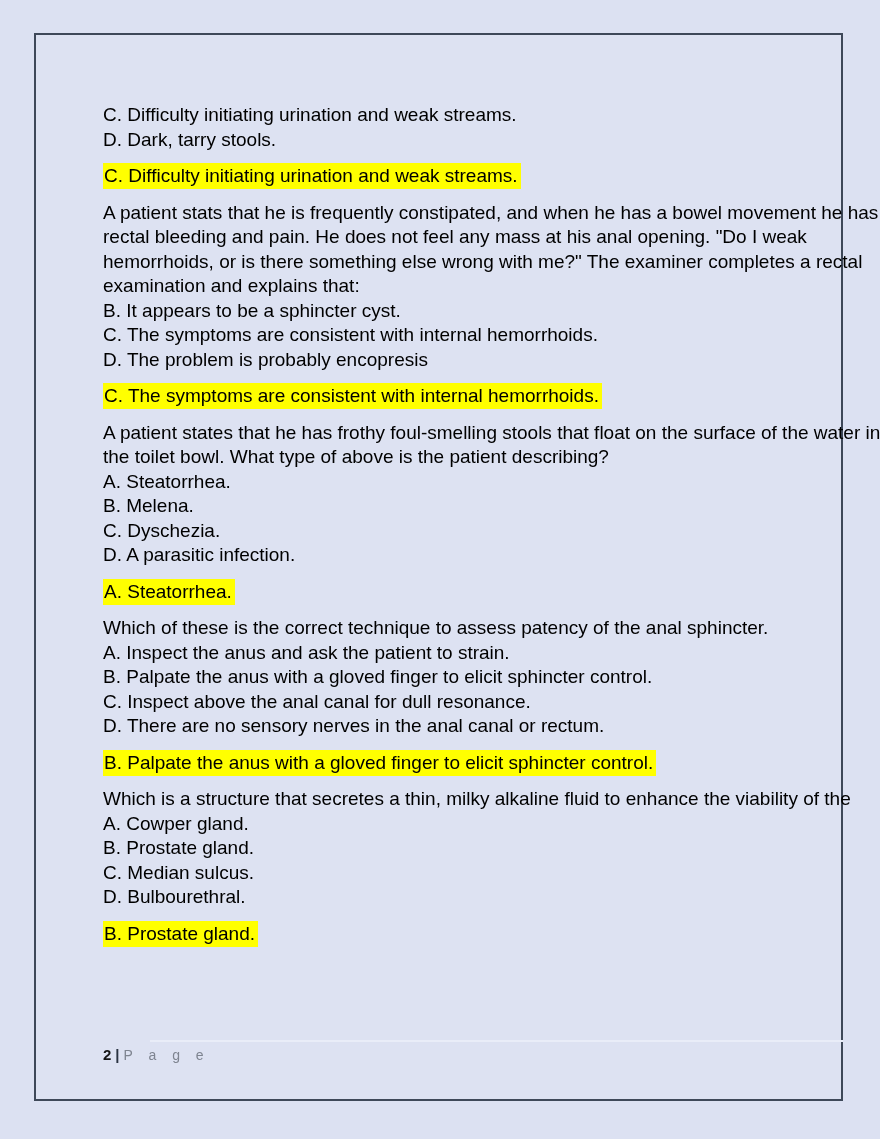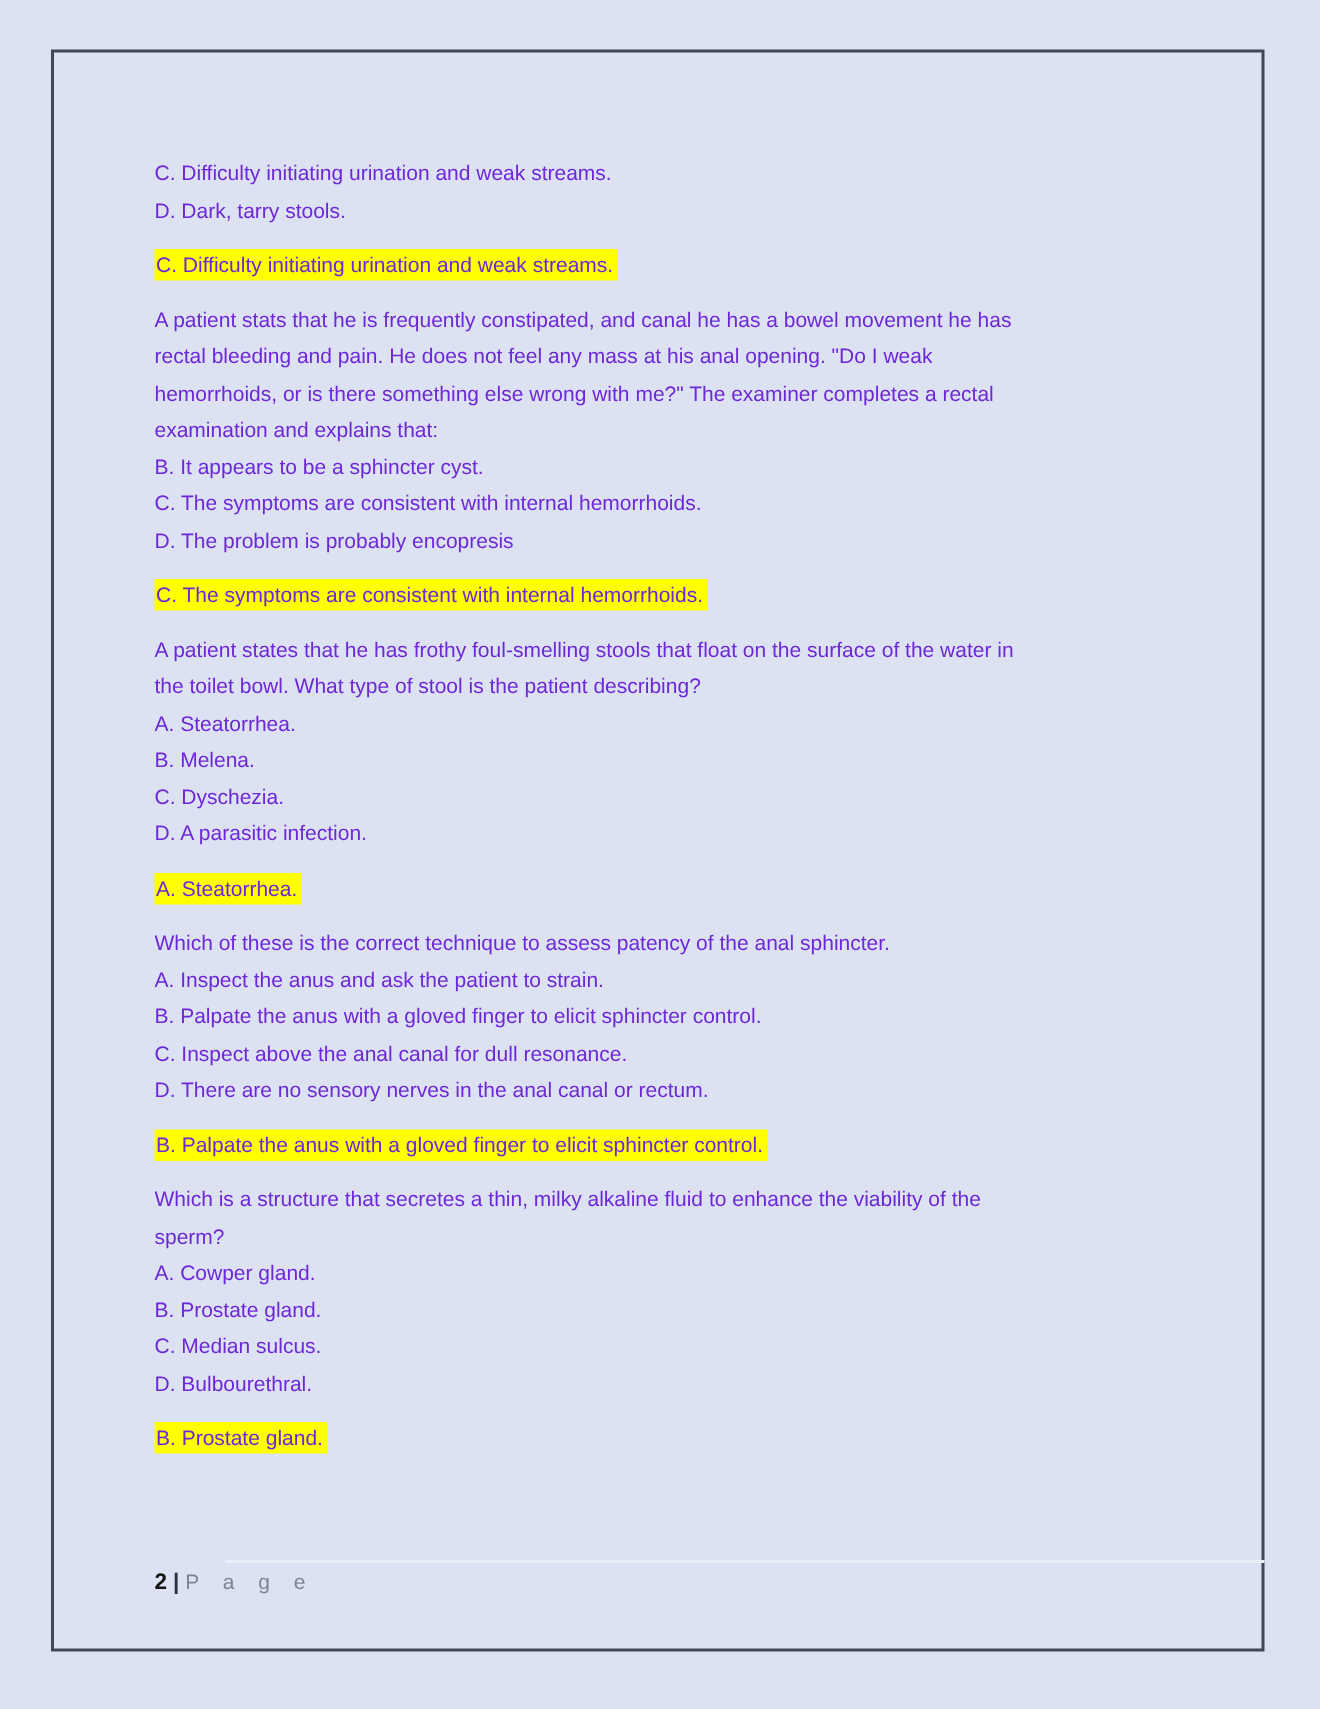--- a/index.html
+++ b/index.html
@@ -20,23 +20,23 @@
     width: 809px;
     height: 1068px;
     border: 2px solid #3e4859;
     background: #dde2f2;
   }
   .content {
     position: absolute;
     left: 103px;
     top: 103px;
     width: 705px;
-    font-size: 14px;
+    font-size: 19px;
     line-height: 24.5px;
-    color: #6d28d9;
+    color: #000000;
   }
   .block { margin: 0 0 12px 0; }
   .line { white-space: nowrap; }
   .answer-line { white-space: nowrap; }
   .highlight {
     padding: 2px 3px 3px 1px;
   }
   .footer {
     position: absolute;
     left: 103px;
@@ -74,55 +74,54 @@
 
 <div class="content">
     <div class="block">
       <div class="line">C. Difficulty initiating urination and weak streams.</div>
       <div class="line">D. Dark, tarry stools.</div>
     </div>
     <div class="block">
       <div class="answer-line"><span class="highlight" style="background: rgb(255, 255, 0);">C. Difficulty initiating urination and weak streams.</span></div>
     </div>
     <div class="block">
-      <div class="line">A patient stats that he is frequently constipated, and canal he has a bowel movement he has</div>
+      <div class="line">A patient stats that he is frequently constipated, and when he has a bowel movement he has</div>
       <div class="line">rectal bleeding and pain. He does not feel any mass at his anal opening. "Do I weak</div>
       <div class="line">hemorrhoids, or is there something else wrong with me?" The examiner completes a rectal</div>
       <div class="line">examination and explains that:</div>
       <div class="line">B. It appears to be a sphincter cyst.</div>
       <div class="line">C. The symptoms are consistent with internal hemorrhoids.</div>
       <div class="line">D. The problem is probably encopresis</div>
     </div>
     <div class="block">
       <div class="answer-line"><span class="highlight" style="background: rgb(255, 255, 0);">C. The symptoms are consistent with internal hemorrhoids.</span></div>
     </div>
     <div class="block">
       <div class="line">A patient states that he has frothy foul-smelling stools that float on the surface of the water in</div>
-      <div class="line">the toilet bowl. What type of stool is the patient describing?</div>
+      <div class="line">the toilet bowl. What type of above is the patient describing?</div>
       <div class="line">A. Steatorrhea.</div>
       <div class="line">B. Melena.</div>
       <div class="line">C. Dyschezia.</div>
       <div class="line">D. A parasitic infection.</div>
     </div>
     <div class="block">
       <div class="answer-line"><span class="highlight" style="background: rgb(255, 255, 0);">A. Steatorrhea.</span></div>
     </div>
     <div class="block">
       <div class="line">Which of these is the correct technique to assess patency of the anal sphincter.</div>
       <div class="line">A. Inspect the anus and ask the patient to strain.</div>
       <div class="line">B. Palpate the anus with a gloved finger to elicit sphincter control.</div>
       <div class="line">C. Inspect above the anal canal for dull resonance.</div>
       <div class="line">D. There are no sensory nerves in the anal canal or rectum.</div>
     </div>
     <div class="block">
       <div class="answer-line"><span class="highlight" style="background: rgb(255, 255, 0);">B. Palpate the anus with a gloved finger to elicit sphincter control.</span></div>
     </div>
     <div class="block">
       <div class="line">Which is a structure that secretes a thin, milky alkaline fluid to enhance the viability of the</div>
-      <div class="line">sperm?</div>
       <div class="line">A. Cowper gland.</div>
       <div class="line">B. Prostate gland.</div>
       <div class="line">C. Median sulcus.</div>
       <div class="line">D. Bulbourethral.</div>
     </div>
     <div class="block">
       <div class="answer-line"><span class="highlight" style="background: rgb(255, 255, 0);">B. Prostate gland.</span></div>
     </div>
   </div>
 

